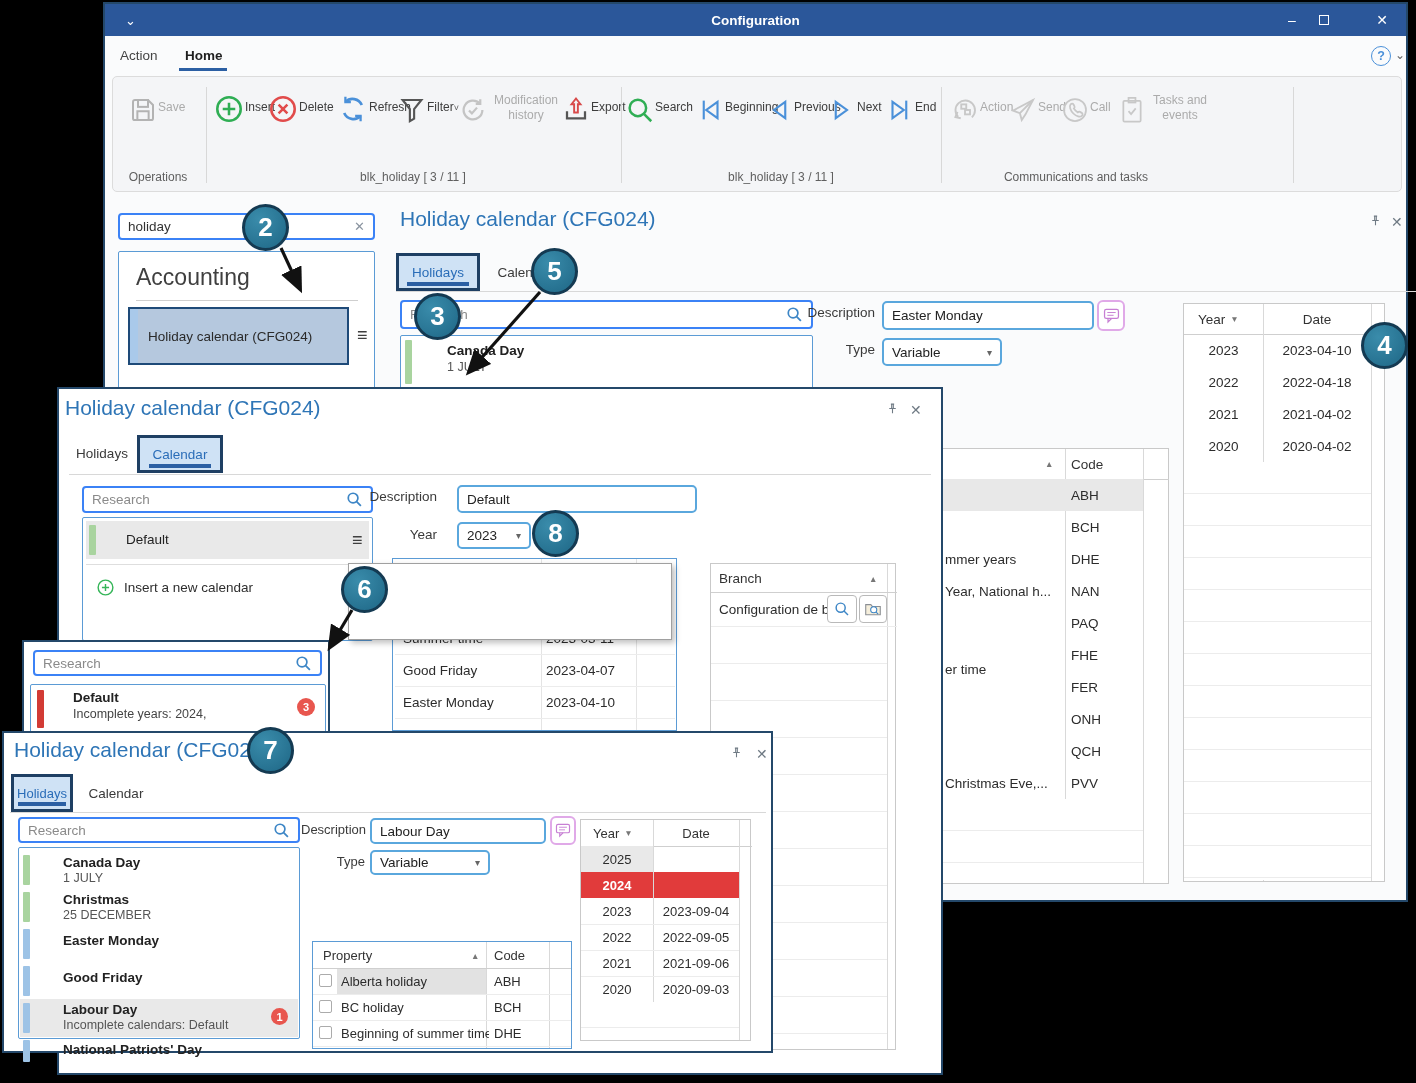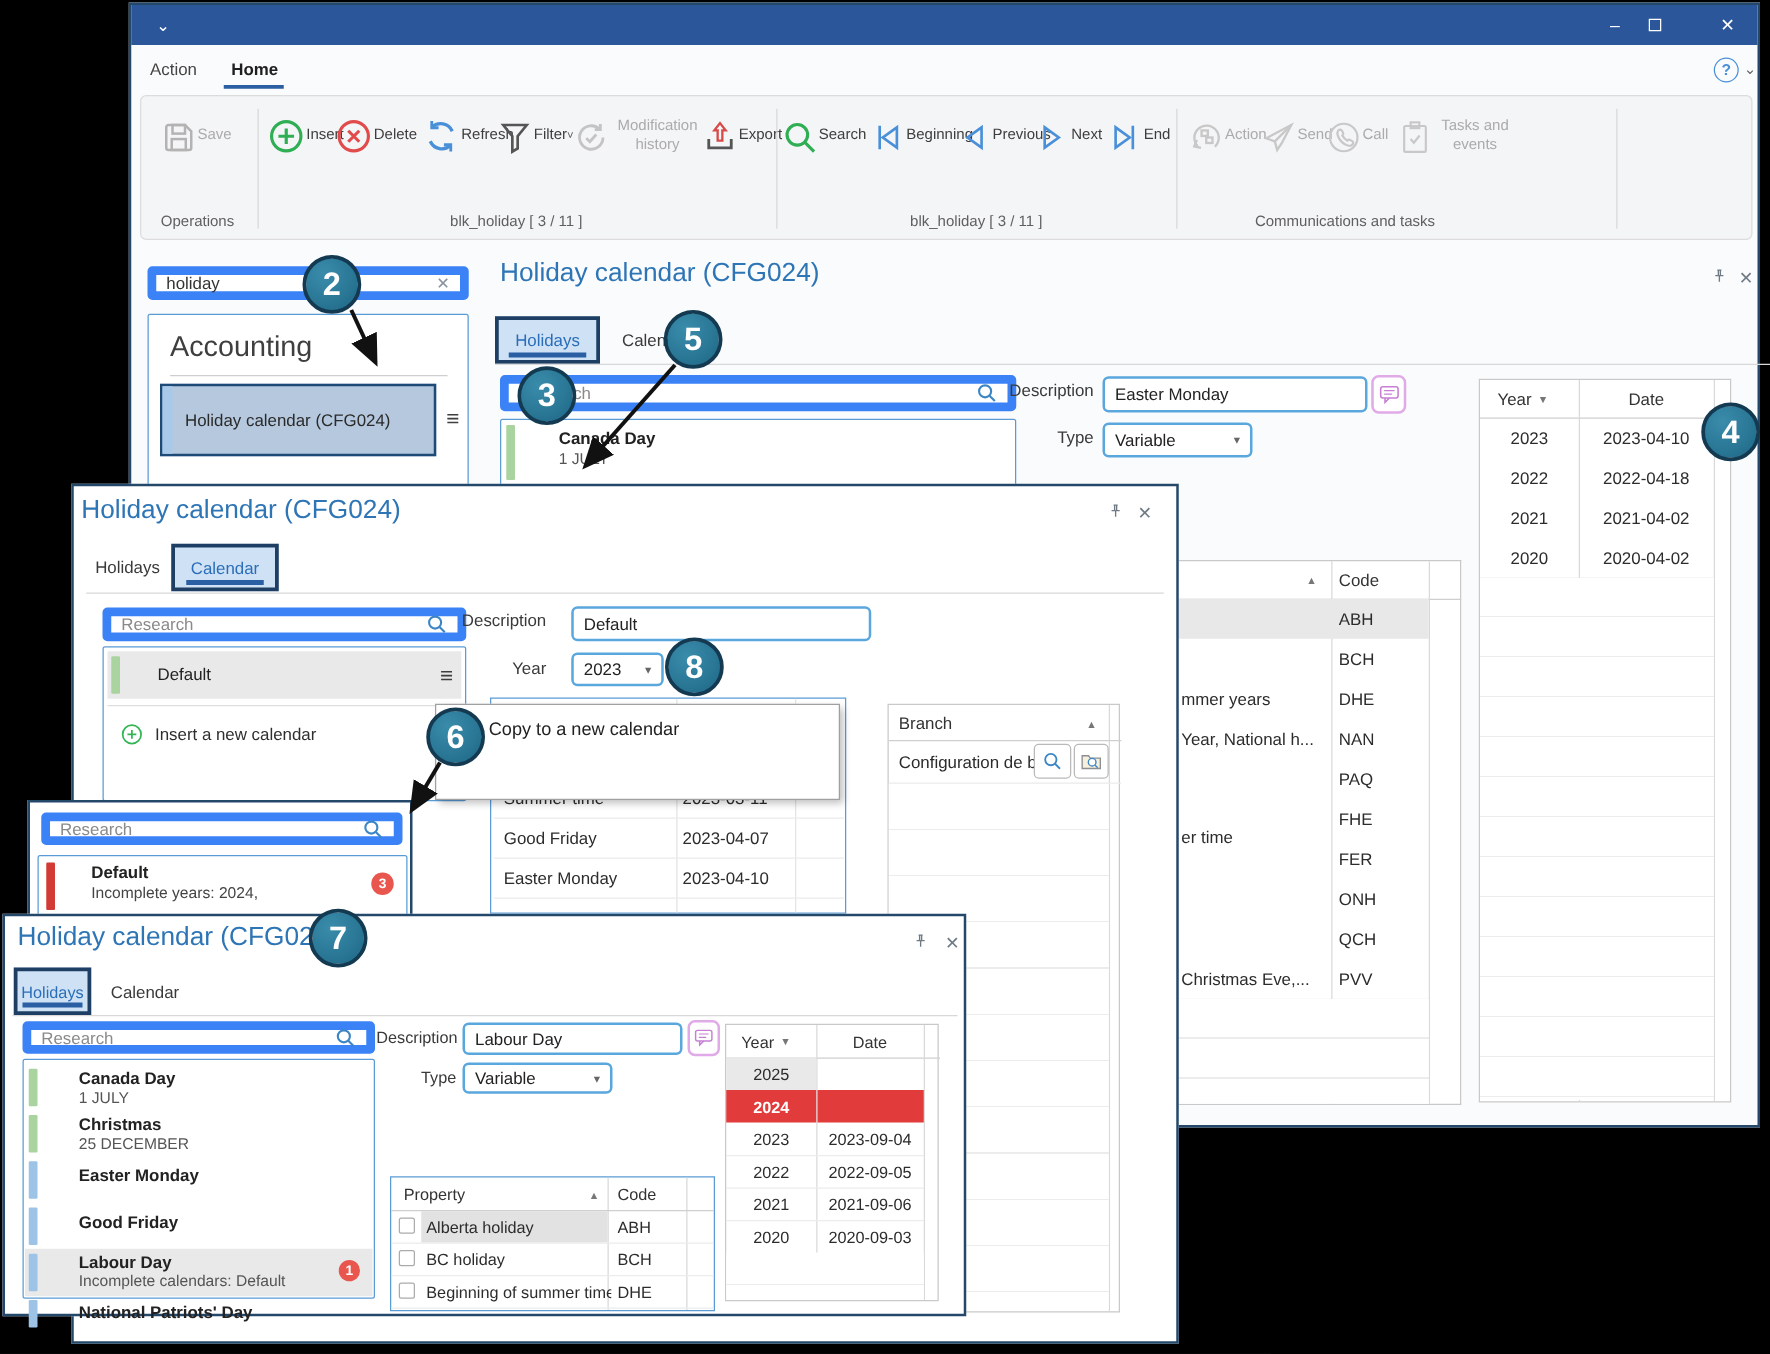--- a/index.html
+++ b/index.html
@@ -6,21 +6,21 @@
 html,body{background:#000}
 #stage{position:relative;width:1416px;height:1083px;background:#000;font-family:"Liberation Sans",sans-serif;overflow:hidden}
 .win{position:absolute;background:#fafbfc;border:2px solid #24486a}
 .abs{position:absolute}
 .wtitle{position:absolute;color:#2e75b6;font-size:21px;white-space:nowrap}
 .pin-ico,.x-ico{position:absolute;color:#6f7a84;font-size:14px;cursor:pointer}
 .tab{position:absolute;font-size:13.5px;color:#3a3a3a;display:flex;align-items:center;justify-content:center}
 .annot-tab{position:absolute;border:3px solid #1e3f63;background:#cfe2f5;display:flex;align-items:center;justify-content:center;font-size:13.5px;color:#2a6db8}
 .tab-underline{position:absolute;height:4px;background:#2b5fa3}
 .hrule{position:absolute;height:1px;background:#d8d8d8}
-.sbox{position:absolute;background:#fff;border:7px solid #3b82f6;border-radius:4px;display:flex;align-items:center;padding:0 8px;gap:6px}
+.sbox{position:absolute;background:#fff;border:2px solid #3b82f6;border-radius:4px;display:flex;align-items:center;padding:0 8px;gap:6px}
 .sbox input{flex:1;min-width:0;border:none;outline:none;font:13.5px "Liberation Sans",sans-serif;color:#333;background:transparent}
 .sbox input::placeholder{color:#8a8a8a;opacity:1}
 .bluefield{position:absolute;background:#fff;border:2px solid #5aa7dd;border-radius:5px;display:flex;align-items:center;padding:0 8px;font-size:13.5px;color:#222}
 .bluefield input{flex:1;min-width:0;border:none;outline:none;font:13.5px "Liberation Sans",sans-serif;color:#222;background:transparent}
 .listbox{position:absolute;background:#fff;border:1px solid #5b9bd5;border-radius:2px}
 .bar{position:absolute;width:7px;border-radius:1px}
 .flabel{position:absolute;font-size:13.5px;color:#3a3a3a;white-space:nowrap;text-align:right}
 .tbl{position:absolute;background:#fff;border:1px solid #c9c9c9}
 .th{position:absolute;font-size:13.5px;color:#333;display:flex;align-items:center;gap:5px}
 .cell{position:absolute;font-size:13.5px;color:#2c2c2c;display:flex;align-items:center;white-space:nowrap;overflow:hidden}
@@ -46,20 +46,21 @@
 </style>
 </head>
 <body>
 
 <div id="stage">
 
   <div class="win" style="left:103px;top:2px;width:1305px;height:900px;z-index:1">
 
     <div class="abs" style="left:0;top:0;width:1301px;height:32px;background:#2b579a;display:flex;align-items:center">
       <span style="color:#fff;font-size:13px;margin-left:20px">⌄</span>
+      <span style="position:absolute;left:0;right:0;text-align:center;color:#fff;font-size:13.5px;font-weight:bold">Configuration</span>
       <span style="margin-left:auto;display:flex;height:100%">
         <span class="titlebar-btn">
             <span>–</span>
           </span>
         <span class="titlebar-btn" style="margin-right:26px">
             <span class="maxbox"></span>
           </span>
         <span class="titlebar-btn" style="margin-right:8px">
             <span>✕</span>
           </span>
@@ -402,27 +403,20 @@
       <div class="hline" style="left:2px;top:95px;width:280px"></div>
       <div class="cell" style="left:10px;top:95px;width:135px;height:32px">Good Friday</div>
       <div class="cell" style="left:153px;top:95px;width:88px;height:32px">2023-04-07</div>
       <div class="hline" style="left:2px;top:127px;width:280px"></div>
       <div class="cell" style="left:10px;top:127px;width:135px;height:32px">Easter Monday</div>
       <div class="cell" style="left:153px;top:127px;width:88px;height:32px">2023-04-10</div>
       <div class="hline" style="left:2px;top:159px;width:280px"></div>
     </div>
 
     <div class="abs" style="left:289px;top:174px;width:324px;height:77px;background:#fff;border:1px solid #a0a0a0;box-shadow:3px 3px 6px rgba(0,0,0,.25);z-index:5">
-      <div class="menu-item" style="left:0;top:2px;width:322px;height:35px">
-        <svg width="18" height="18" viewBox="0 0 24 24" fill="none" stroke="#8b8f94" stroke-width="1.6">
-            <rect x="4" y="7" width="12" height="14" rx="1"></rect>
-            <path d="M8 7V4a1 1 0 0 1 1-1h10a1 1 0 0 1 1 1v12a1 1 0 0 1-1 1h-3"></path>
-          </svg>
-        <span>Copy to a new calendar</span>
-      </div>
     </div>
 
     <div class="tbl" style="left:651px;top:174px;width:186px;height:487px">
       <div class="th" style="left:8px;top:0;height:28px">Branch</div>
       <span class="sort abs" style="left:158px;top:10px">▲</span>
       <div class="vline" style="left:176px"></div>
       <div class="hline" style="left:0;top:28px;width:186px;background:#cfcfcf"></div>
       <div class="cell" style="left:8px;top:28px;width:110px;height:34px">Configuration de b</div>
       <div class="iconbtn" style="left:116px;top:31px;width:30px;height:28px">
         <svg width="16" height="16" viewBox="0 0 24 24" fill="none" stroke="#3d86c6" stroke-width="2.2">

